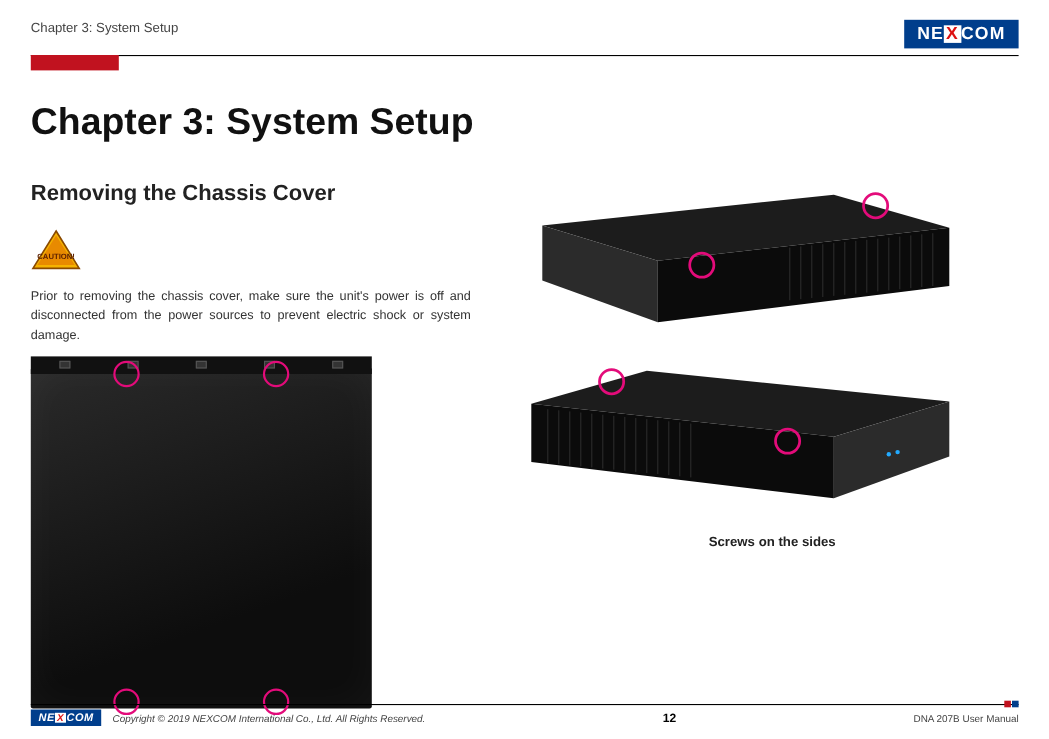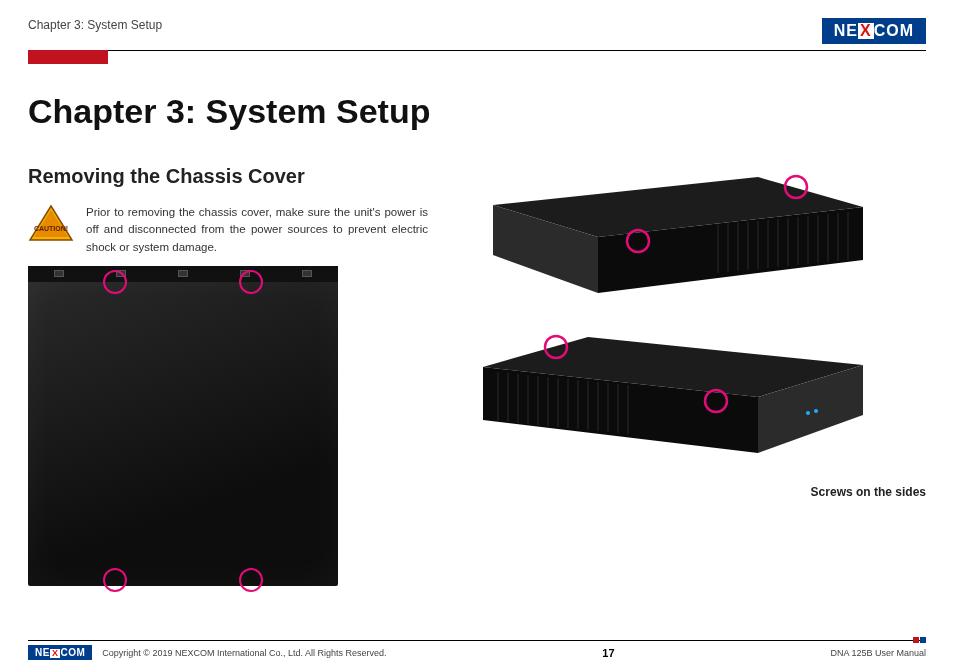--- a/index.html
+++ b/index.html
@@ -72,20 +72,21 @@
   .section-title {
     font-size: 20px;
     font-weight: 600;
     margin-bottom: 16px;
   }
 
   .caution-row {
     display: flex;
     gap: 12px;
     margin-bottom: 14px;
+    flex-direction: column;
   }
   .caution-icon {
     width: 46px;
     height: 38px;
     flex: 0 0 46px;
     position: relative;
   }
   .caution-icon svg { width: 100%; height: 100%; }
   .caution-text {
     font-size: 11.5px;
@@ -132,40 +133,40 @@
 
   .device-persp {
     width: 390px;
     height: 140px;
     position: relative;
     margin-bottom: 20px;
   }
   .device-persp svg { width: 100%; height: 100%; overflow: visible; }
 
   .caption {
-    text-align: right;
+    text-align: center;
     font-size: 12px;
     font-weight: 600;
     margin-top: 6px;
   }
 
   .footer {
     position: absolute;
     bottom: 12px;
     left: 28px;
     right: 28px;
     border-top: 1px solid #000;
     padding-top: 4px;
     display: flex;
     align-items: center;
     justify-content: space-between;
     font-size: 9px;
     color: #444;
   }
-  .footer-left { display: flex; align-items: center; gap: 10px; }
+  .footer-left { display: flex; align-items: center; gap: 10px; font-style: italic; }
   .footer-logo {
     background: #003e8c;
     color: #fff;
     font-weight: bold;
     font-size: 10px;
     padding: 2px 7px;
     letter-spacing: 0.5px;
   }
   .footer-page {
     font-weight: bold;
@@ -294,21 +295,21 @@
     </div>
   </div>
 
   <div class="footer">
     <div class="footer-left">
       <div class="footer-logo">
         <span>NE</span><span class="logo-x" style="font-size:9px;">X</span><span>COM</span>
       </div>
       <span>Copyright © 2019 NEXCOM International Co., Ltd. All Rights Reserved.</span>
     </div>
-    <div class="footer-page">17</div>
-    <div>DNA 125B User Manual</div>
+    <div class="footer-page">12</div>
+    <div>DNA 207B User Manual</div>
     <div class="footer-tick">
       <div class="tick" style="background:#c1121f"></div>
       <div class="tick" style="background:#003e8c"></div>
     </div>
   </div>
 
 </div>
 
 </body></html>

